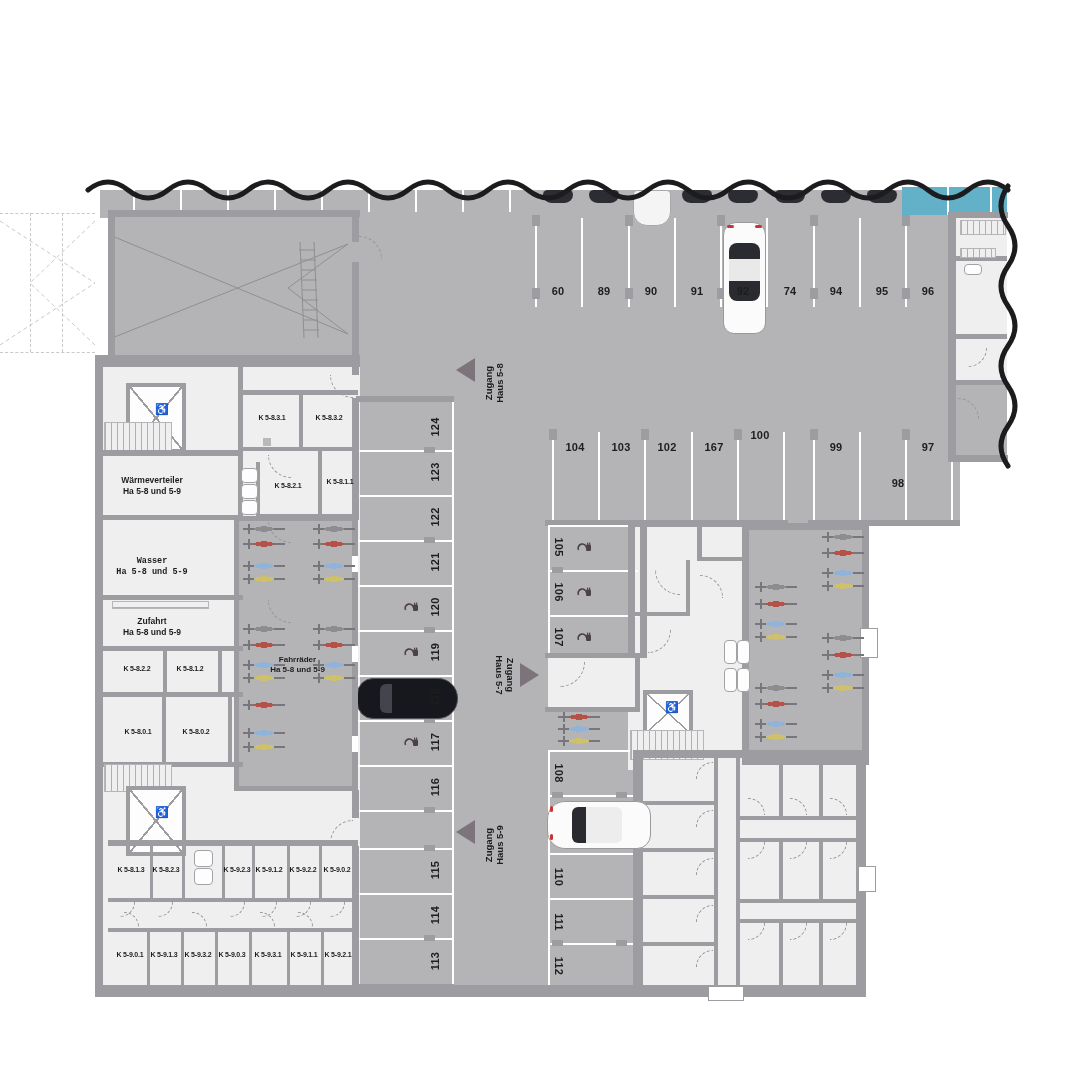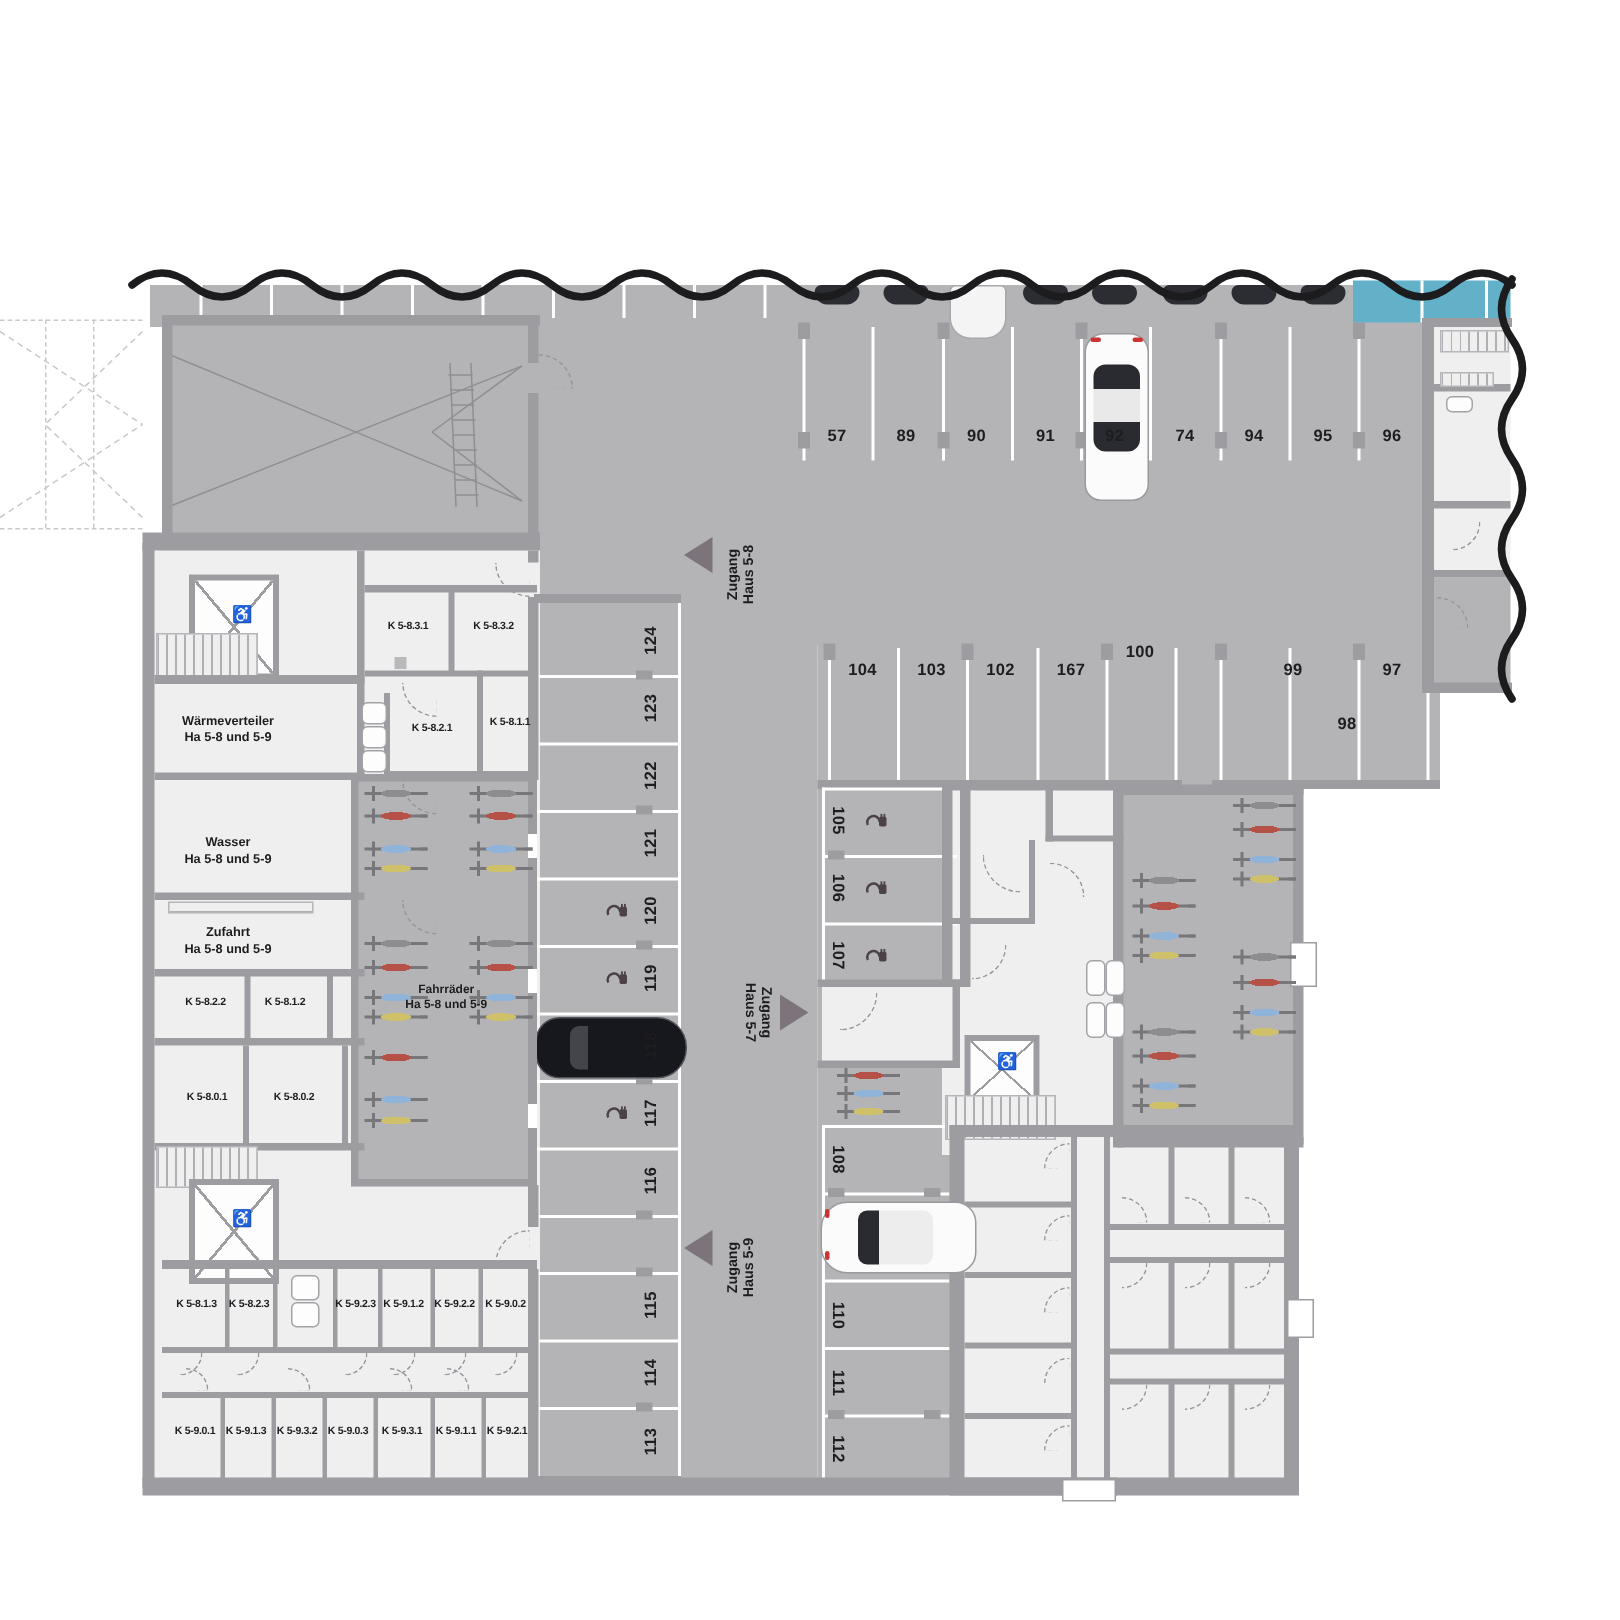--- a/index.html
+++ b/index.html
@@ -120,21 +120,21 @@
   <div class="tick" style="left:532px;top:215px;width:8px;height:11px;"></div>
   <div class="tick" style="left:625px;top:215px;width:8px;height:11px;"></div>
   <div class="tick" style="left:717px;top:215px;width:8px;height:11px;"></div>
   <div class="tick" style="left:810px;top:215px;width:8px;height:11px;"></div>
   <div class="tick" style="left:902px;top:215px;width:8px;height:11px;"></div>
   <div class="tick" style="left:532px;top:288px;width:8px;height:11px;"></div>
   <div class="tick" style="left:625px;top:288px;width:8px;height:11px;"></div>
   <div class="tick" style="left:717px;top:288px;width:8px;height:11px;"></div>
   <div class="tick" style="left:810px;top:288px;width:8px;height:11px;"></div>
   <div class="tick" style="left:902px;top:288px;width:8px;height:11px;"></div>
-  <div class="pnum" style="left:544px;top:284px;width:28px;height:13px;">57</div>
+  <div class="pnum" style="left:544px;top:284px;width:28px;height:13px;">60</div>
   <div class="pnum" style="left:590px;top:284px;width:28px;height:13px;">89</div>
   <div class="pnum" style="left:637px;top:284px;width:28px;height:13px;">90</div>
   <div class="pnum" style="left:683px;top:284px;width:28px;height:13px;">91</div>
   <div class="pnum" style="left:729px;top:284px;width:28px;height:13px;z-index:5;">92</div>
   <div class="pnum" style="left:776px;top:284px;width:28px;height:13px;">74</div>
   <div class="pnum" style="left:822px;top:284px;width:28px;height:13px;">94</div>
   <div class="pnum" style="left:868px;top:284px;width:28px;height:13px;">95</div>
   <div class="pnum" style="left:914px;top:284px;width:28px;height:13px;">96</div>
   <div class="carV" style="left:723px;top:222px;width:41px;height:110px;"></div>
 
@@ -151,21 +151,21 @@
   <div class="tick" style="left:549px;top:429px;width:8px;height:11px;"></div>
   <div class="tick" style="left:641px;top:429px;width:8px;height:11px;"></div>
   <div class="tick" style="left:734px;top:429px;width:8px;height:11px;"></div>
   <div class="tick" style="left:810px;top:429px;width:8px;height:11px;"></div>
   <div class="tick" style="left:902px;top:429px;width:8px;height:11px;"></div>
   <div class="pnum" style="left:561px;top:440px;width:28px;height:13px;">104</div>
   <div class="pnum" style="left:607px;top:440px;width:28px;height:13px;">103</div>
   <div class="pnum" style="left:653px;top:440px;width:28px;height:13px;">102</div>
   <div class="pnum" style="left:700px;top:440px;width:28px;height:13px;">167</div>
   <div class="pnum" style="left:746px;top:428px;width:28px;height:13px;">100</div>
-  <div class="pnum" style="left:848px;top:440px;width:28px;height:13px;">99</div>
+  <div class="pnum" style="left:822px;top:440px;width:28px;height:13px;">99</div>
   <div class="pnum" style="left:884px;top:440px;width:28px;height:13px;margin-top:36px;">98</div>
   <div class="pnum" style="left:914px;top:440px;width:28px;height:13px;">97</div>
   <div class="wall" style="left:545px;top:520px;width:243px;height:6px;"></div>
   <div class="wall" style="left:808px;top:520px;width:152px;height:6px;"></div>
 
   <div class="wl" style="left:452px;top:400px;width:2px;height:585px;"></div>
   <div class="wall" style="left:356px;top:396px;width:98px;height:6px;"></div>
   <div class="wl" style="left:356px;top:450px;width:96px;height:2px;"></div>
   <div class="wl" style="left:356px;top:495px;width:96px;height:2px;"></div>
   <div class="wl" style="left:356px;top:540px;width:96px;height:2px;"></div>
@@ -325,21 +325,21 @@
   <div class="cart" style="left:241px;top:468px;width:15px;height:13px;"></div>
   <div class="cart" style="left:241px;top:484px;width:15px;height:13px;"></div>
   <div class="cart" style="left:241px;top:500px;width:15px;height:13px;"></div>
 
   <div class="rlabel" style="left:102px;top:475px;width:100px;">
     <div>Wärmeverteiler</div>
     <div>Ha 5-8 und 5-9</div>
   </div>
   <div class="wall" style="left:103px;top:515px;width:140px;height:5px;"></div>
   <div class="arc" style="left:268px;top:455px;width:22px;height:22px;transform:rotate(180deg);"></div>
-  <div class="rlabel" style="left:102px;top:556px;width:100px;">
+  <div class="rlabel" style="left:102px;top:556px;width:100px;font-family:Liberation Mono, monospace;">
     <div>Wasser</div>
     <div>Ha 5-8 und 5-9</div>
   </div>
   <div class="wall" style="left:103px;top:595px;width:140px;height:5px;"></div>
   <div class="arc" style="left:268px;top:520px;width:22px;height:22px;transform:rotate(180deg);"></div>
   <div class="stairsH" style="left:112px;top:601px;width:95px;height:6px;"></div>
   <div class="rlabel" style="left:102px;top:616px;width:100px;">
     <div>Zufahrt</div>
     <div>Ha 5-8 und 5-9</div>
   </div>

